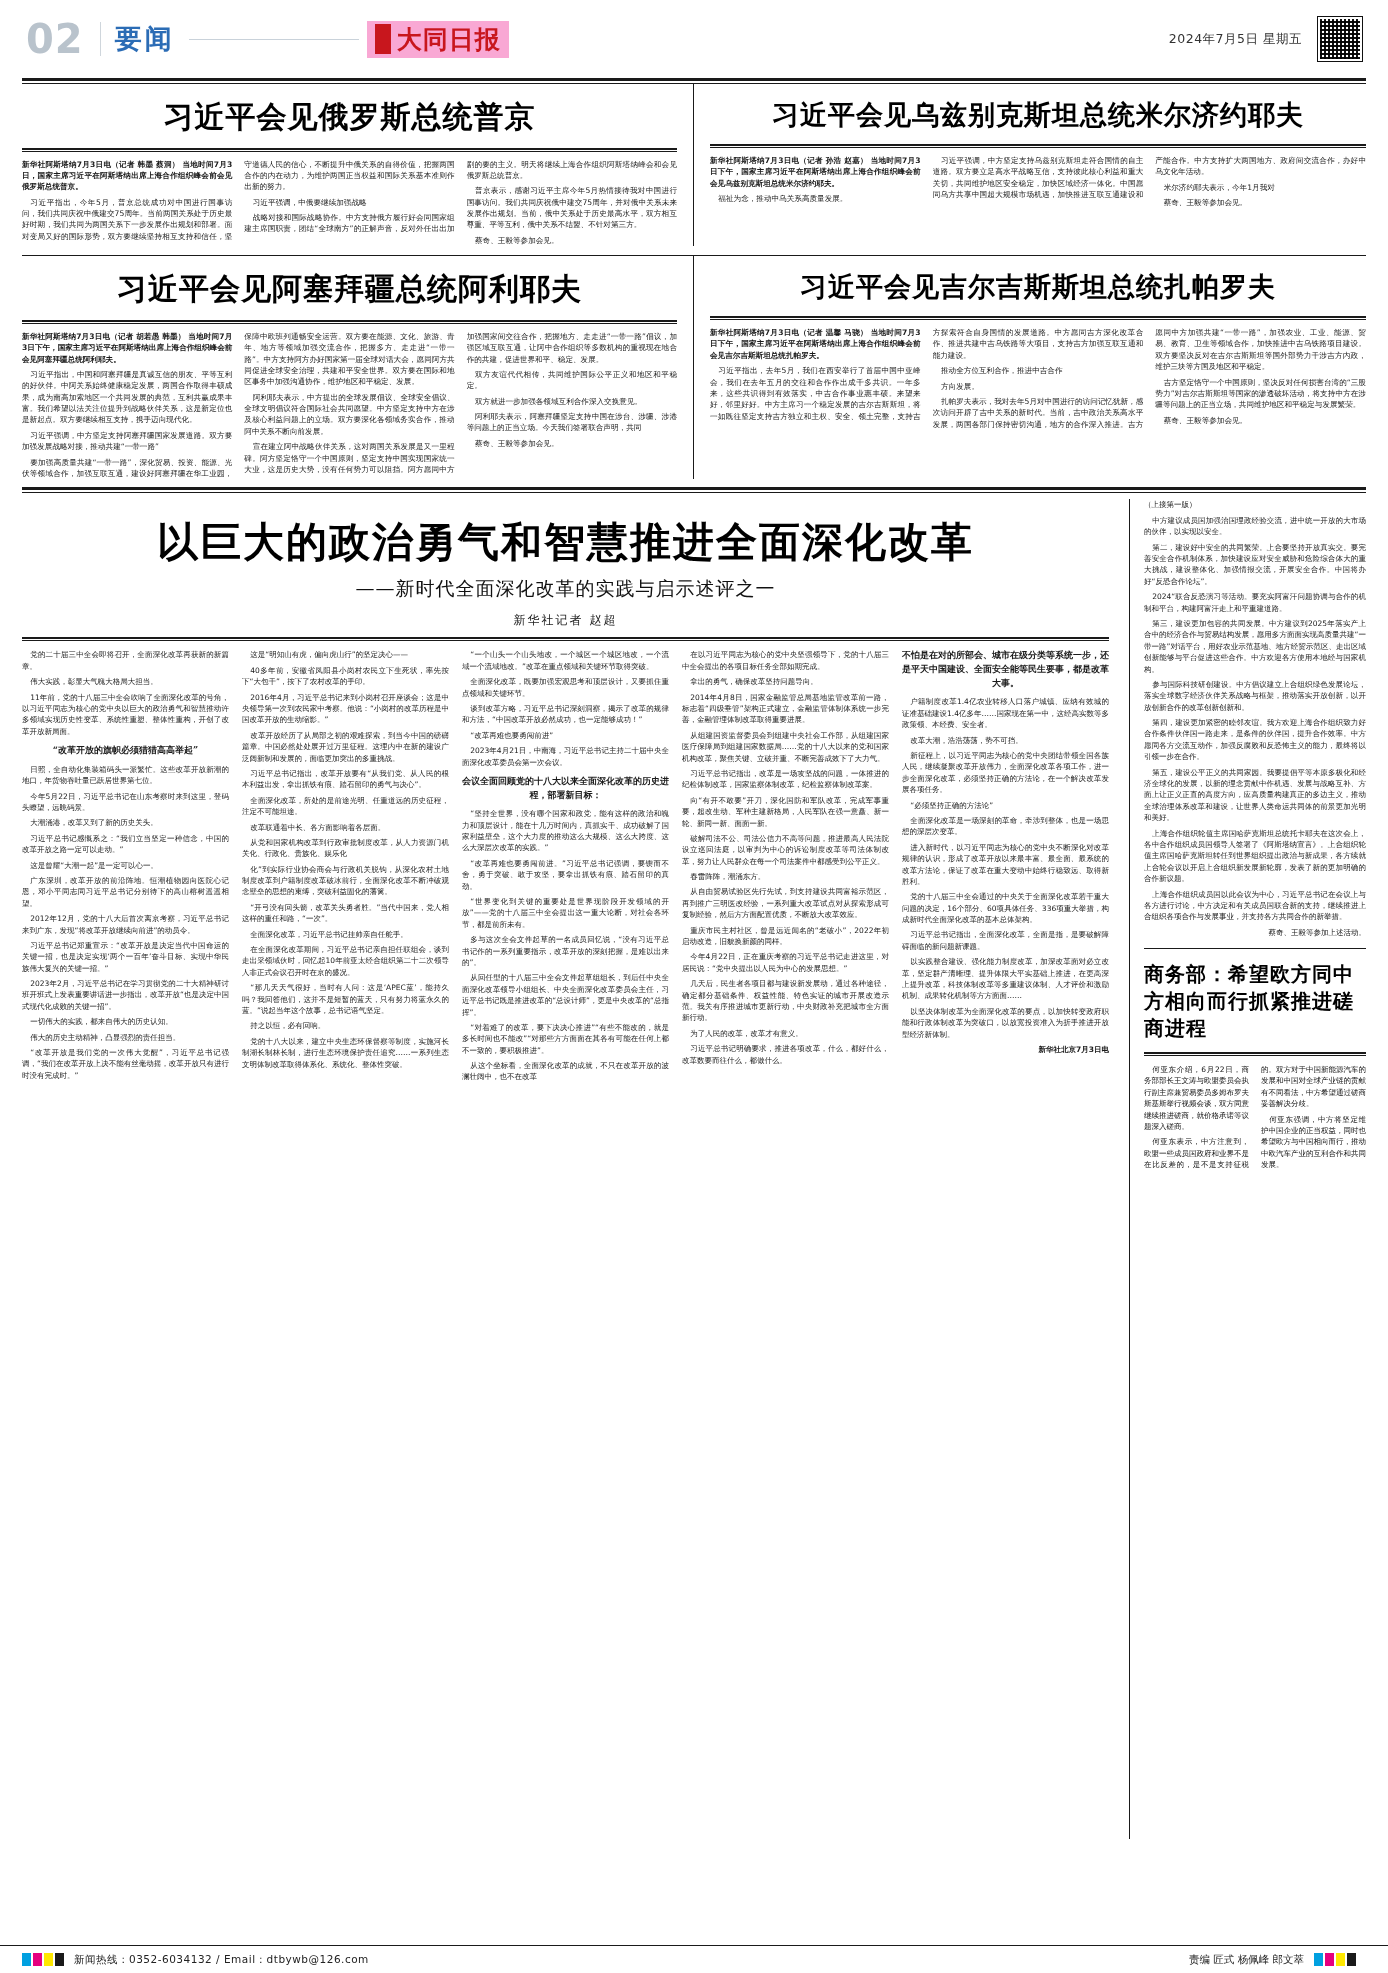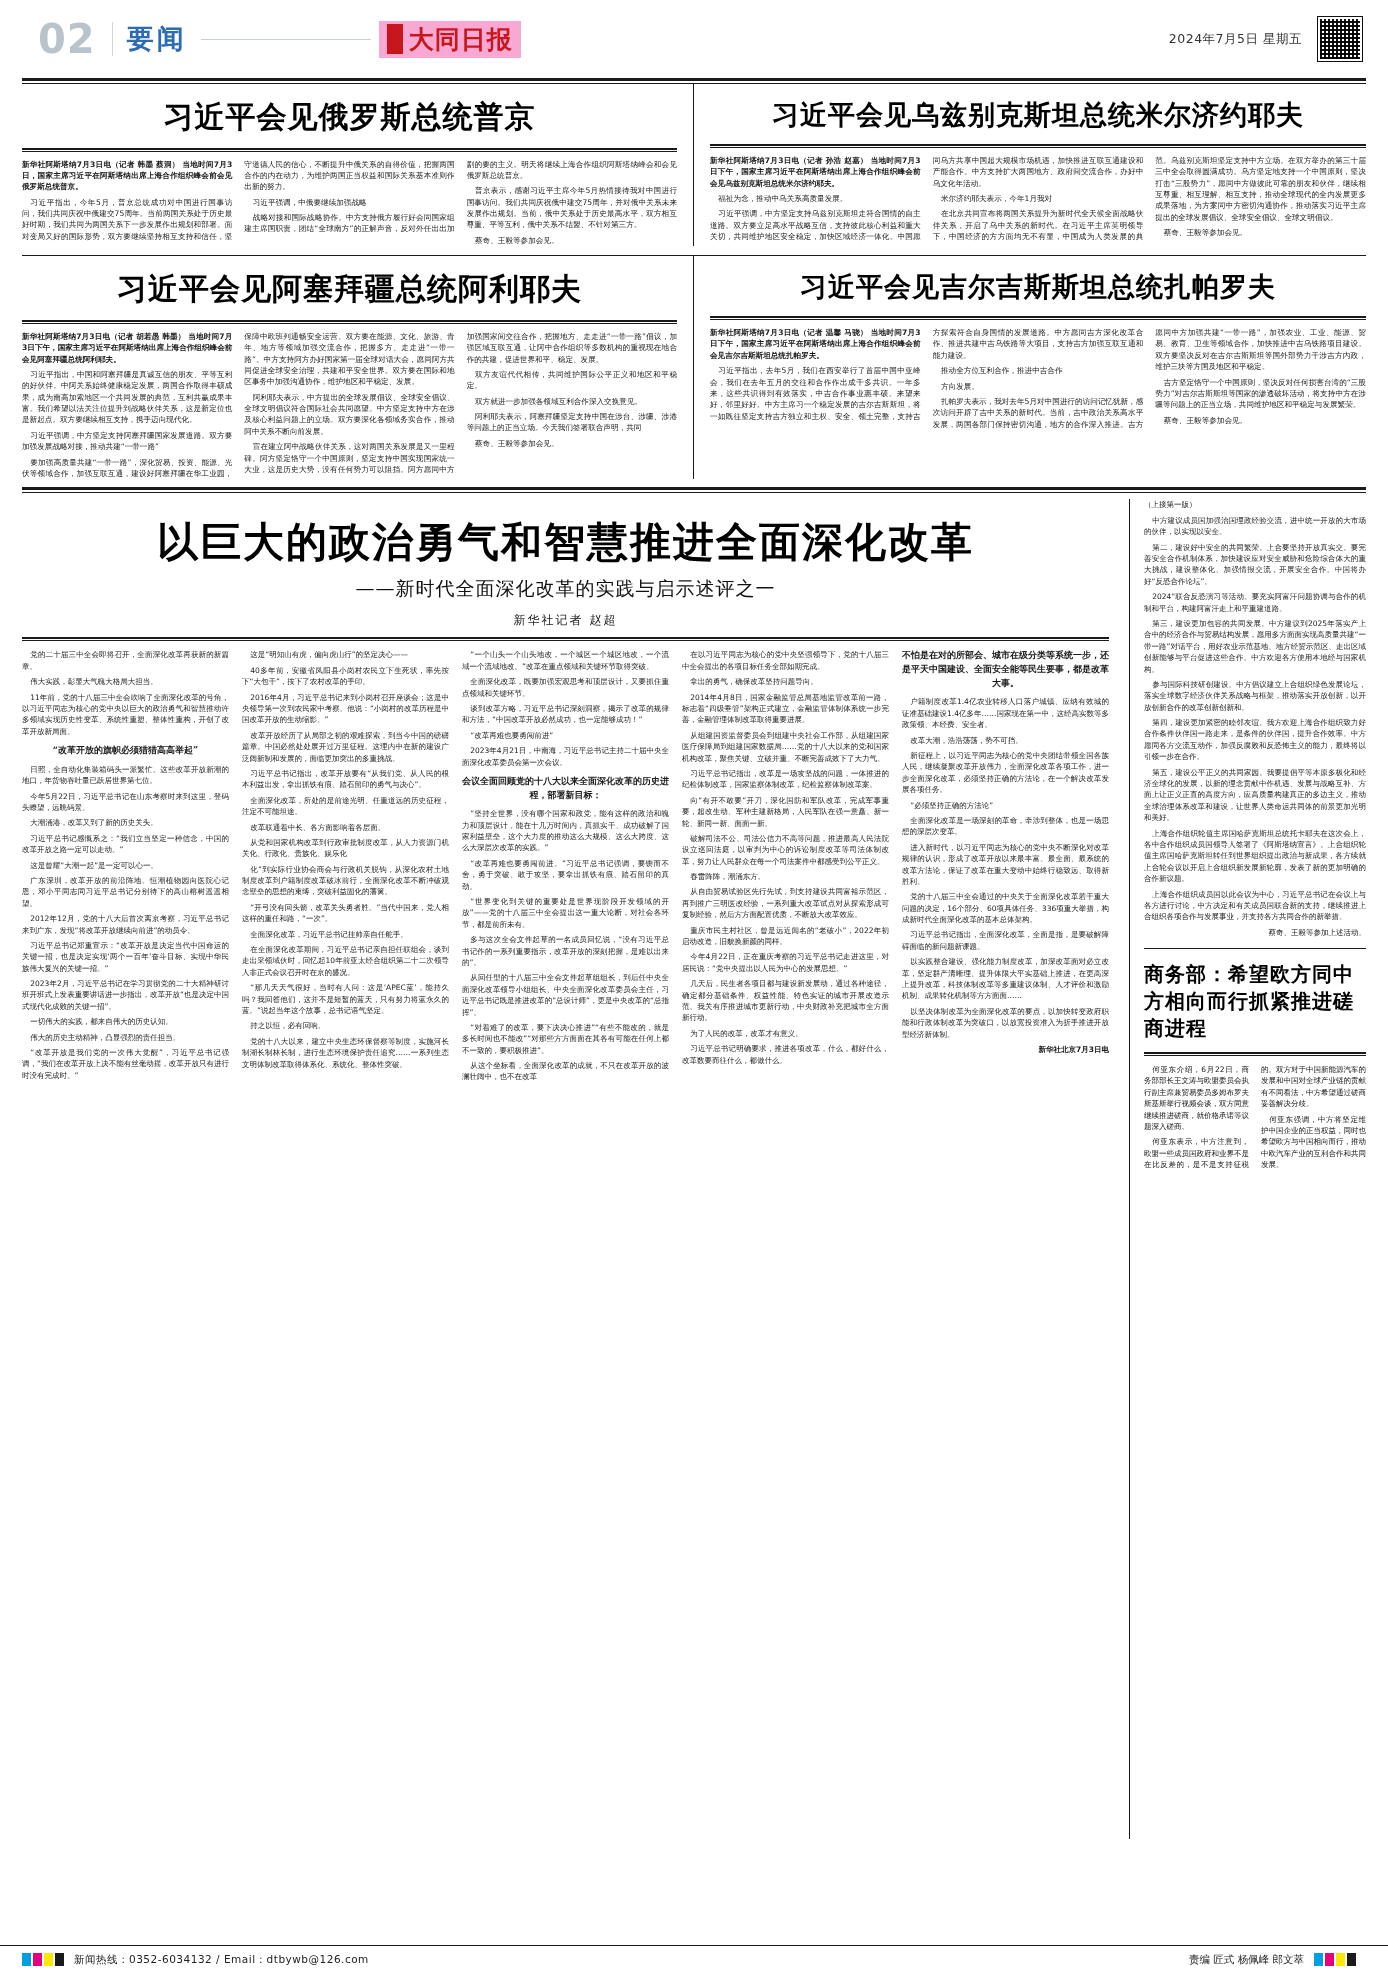--- a/index.html
+++ b/index.html
@@ -21,21 +21,20 @@
     padding: 0 26px;
     display: flex;
     align-items: center;
   }
   .page-num {
     font-size: 40px;
     color: #b9c3cc;
     font-weight: bold;
     letter-spacing: 1px;
     line-height: 1;
-    margin-left: 12px;
   }
   .page-sep {
     width: 1px;
     height: 34px;
     background: #cfd6dc;
     margin: 0 14px 0 16px;
   }
   .section-name {
     font-size: 27px;
     color: #2b6cb5;
@@ -283,21 +282,20 @@
       </div>
     </div>
     <div class="top-cell right">
       <div class="art-head h1 small">习近平会见乌兹别克斯坦总统米尔济约耶夫</div>
       <div class="divider-dbl"></div>
       <div class="cols3">
         <p class="nind dateline">新华社阿斯塔纳7月3日电（记者 孙浩 赵嘉）  当地时间7月3日下午，国家主席习近平在阿斯塔纳出席上海合作组织峰会前会见乌兹别克斯坦总统米尔济约耶夫。</p>
         <p>福祉为念，推动中乌关系高质量发展。</p>
         <p>习近平强调，中方坚定支持乌兹别克斯坦走符合国情的自主道路。双方要立足高水平战略互信，支持彼此核心利益和重大关切，共同维护地区安全稳定，加快区域经济一体化。中国愿同乌方共享中国超大规模市场机遇，加快推进互联互通建设和产能合作。中方支持扩大两国地方、政府间交流合作，办好中乌文化年活动。</p>
         <p>米尔济约耶夫表示，今年1月我对</p>
-        <p>在北京共同宣布将两国关系提升为新时代全天候全面战略伙伴关系，开启了乌中关系的新时代。在习近平主席英明领导下，中国经济的方方面均无不有显，中国成为人类发展的典范。乌兹别克斯坦坚定支持中方立场。在双方举办的第三十届三中全会取得圆满成功。乌方坚定地支持一个中国原则，坚决打击“三股势力”，愿同中方做彼此可靠的朋友和伙伴，继续相互尊重、相互理解、相互支持，推动全球现代的全内发展更多成果落地，为方案同中方密切沟通协作，推动落实习近平主席提出的全球发展倡议、全球安全倡议、全球文明倡议。</p>
         <p class="signoff">蔡奇、王毅等参加会见。</p>
       </div>
     </div>
   </div>
 
   <div class="top-sep-h"></div>
 
   <div class="top-row">
     <div class="top-cell left">
       <div class="art-head h1">习近平会见阿塞拜疆总统阿利耶夫</div>

